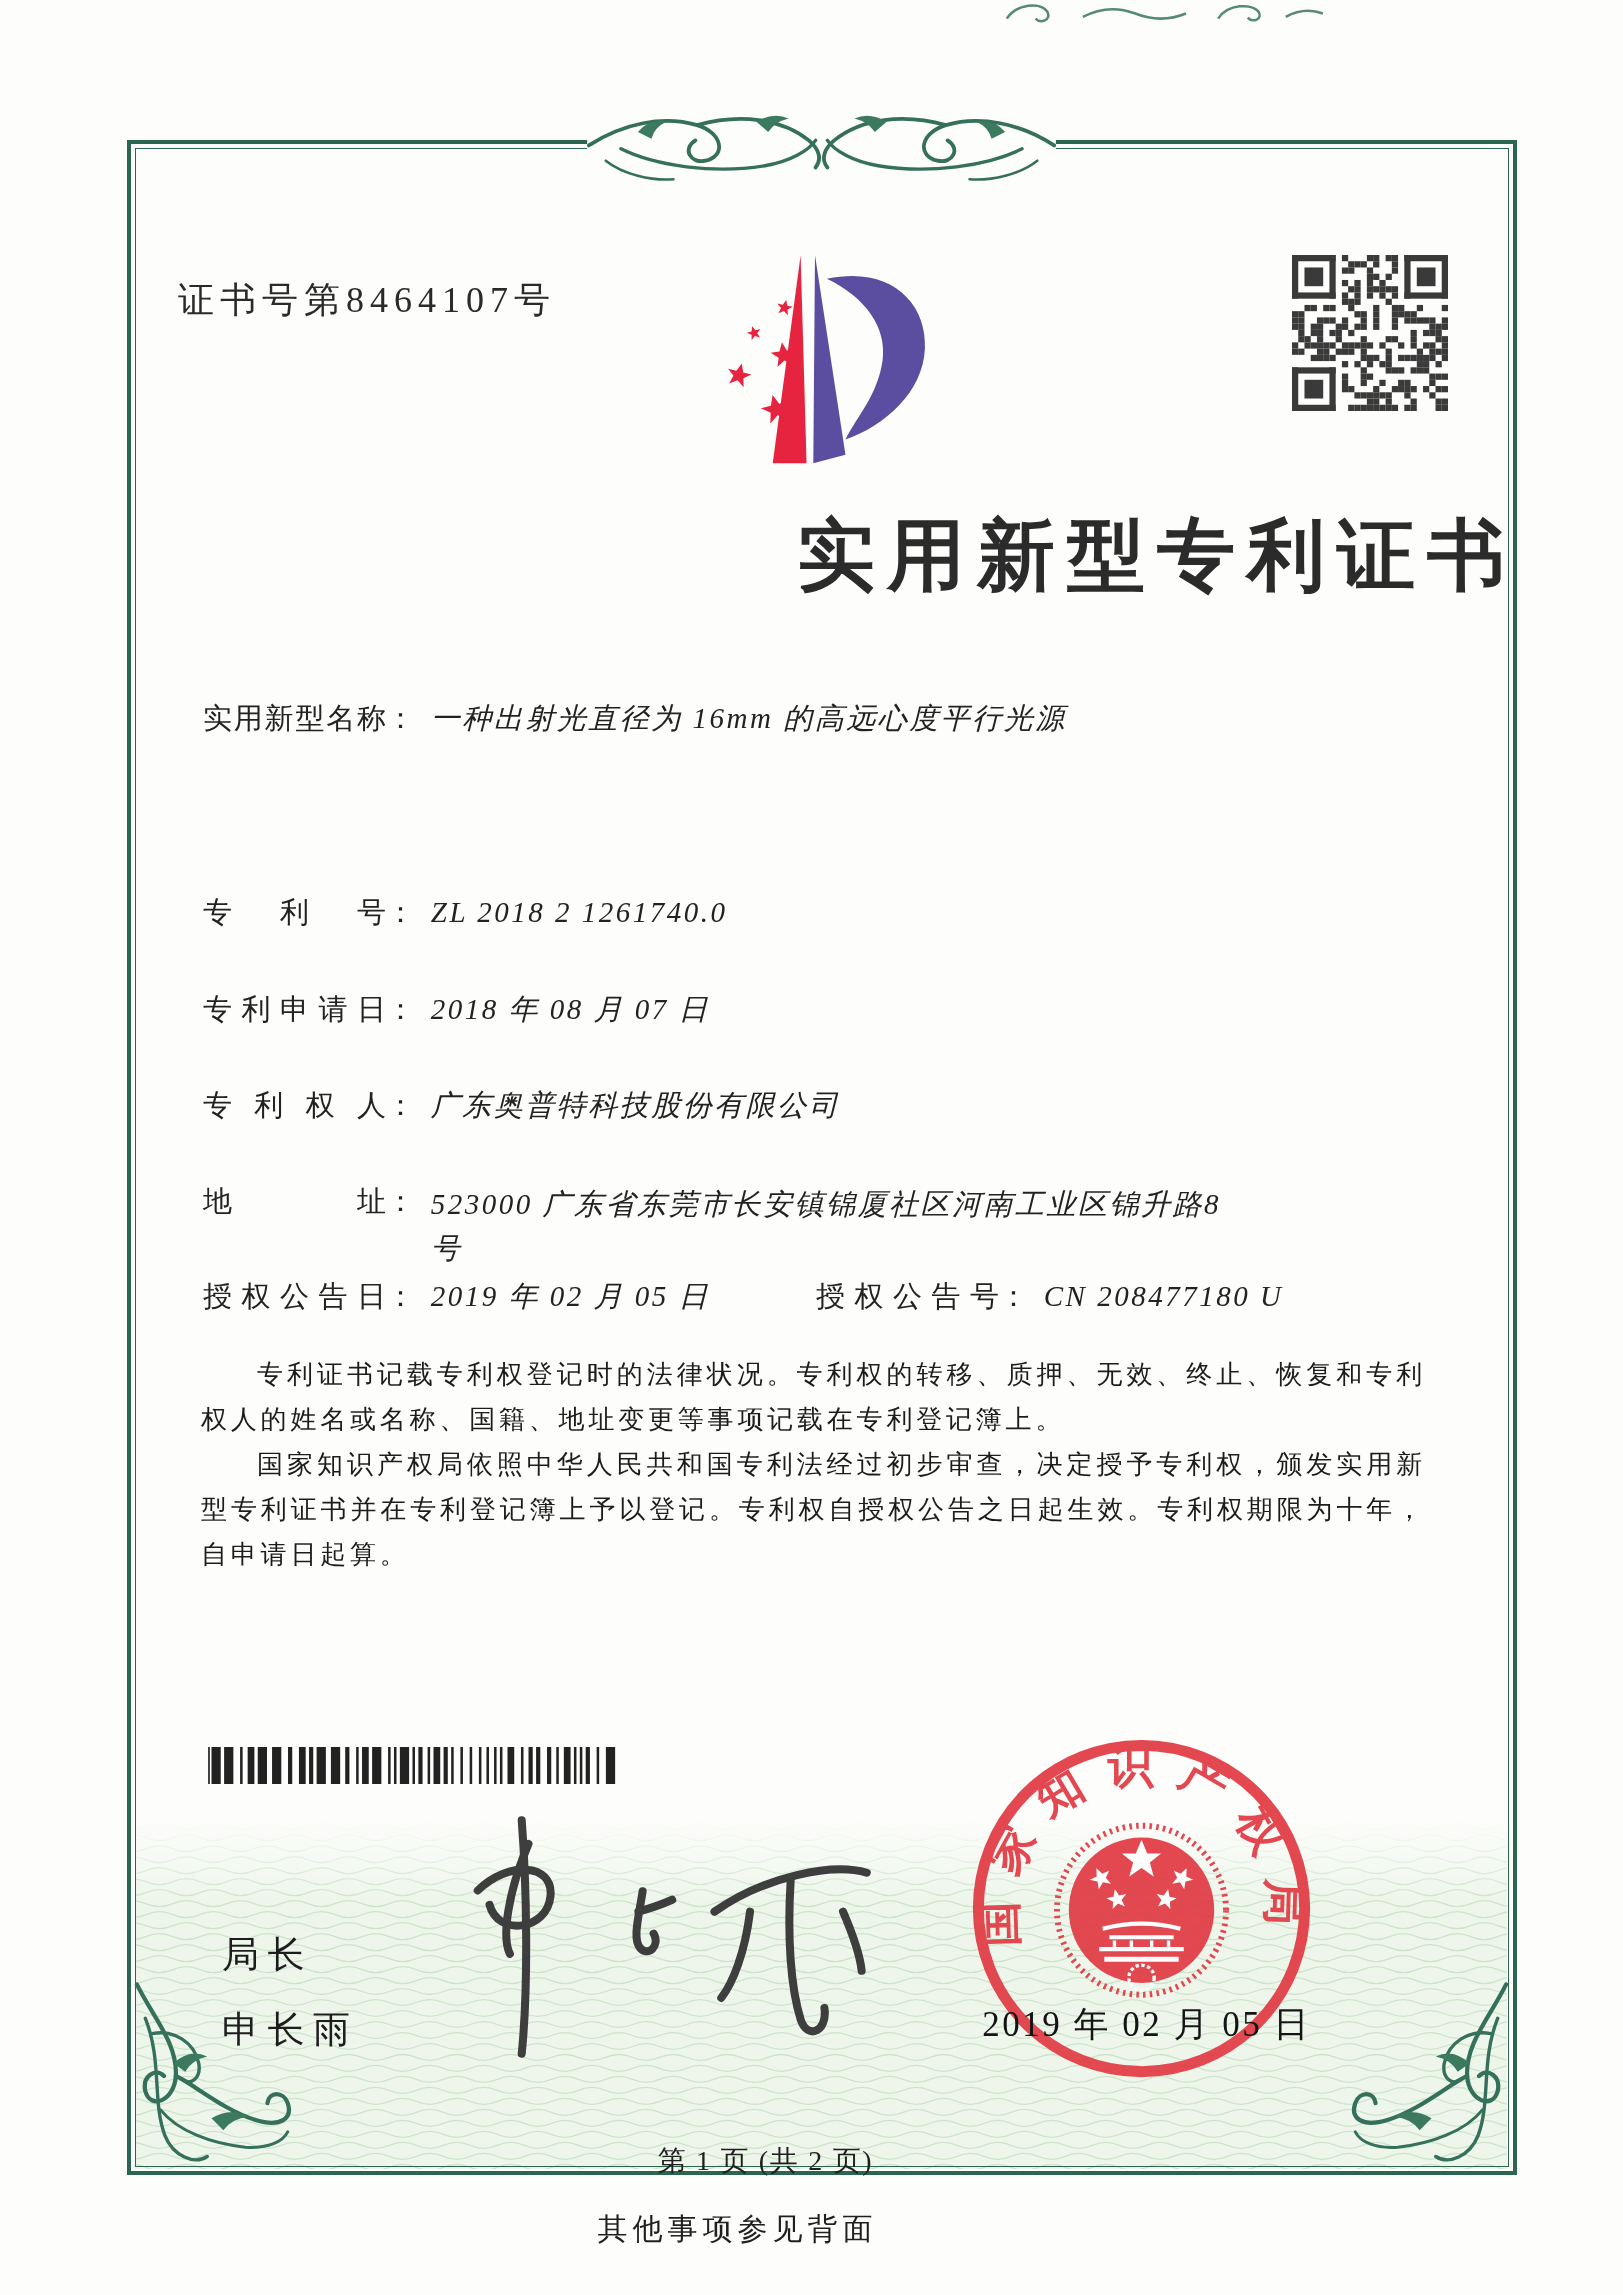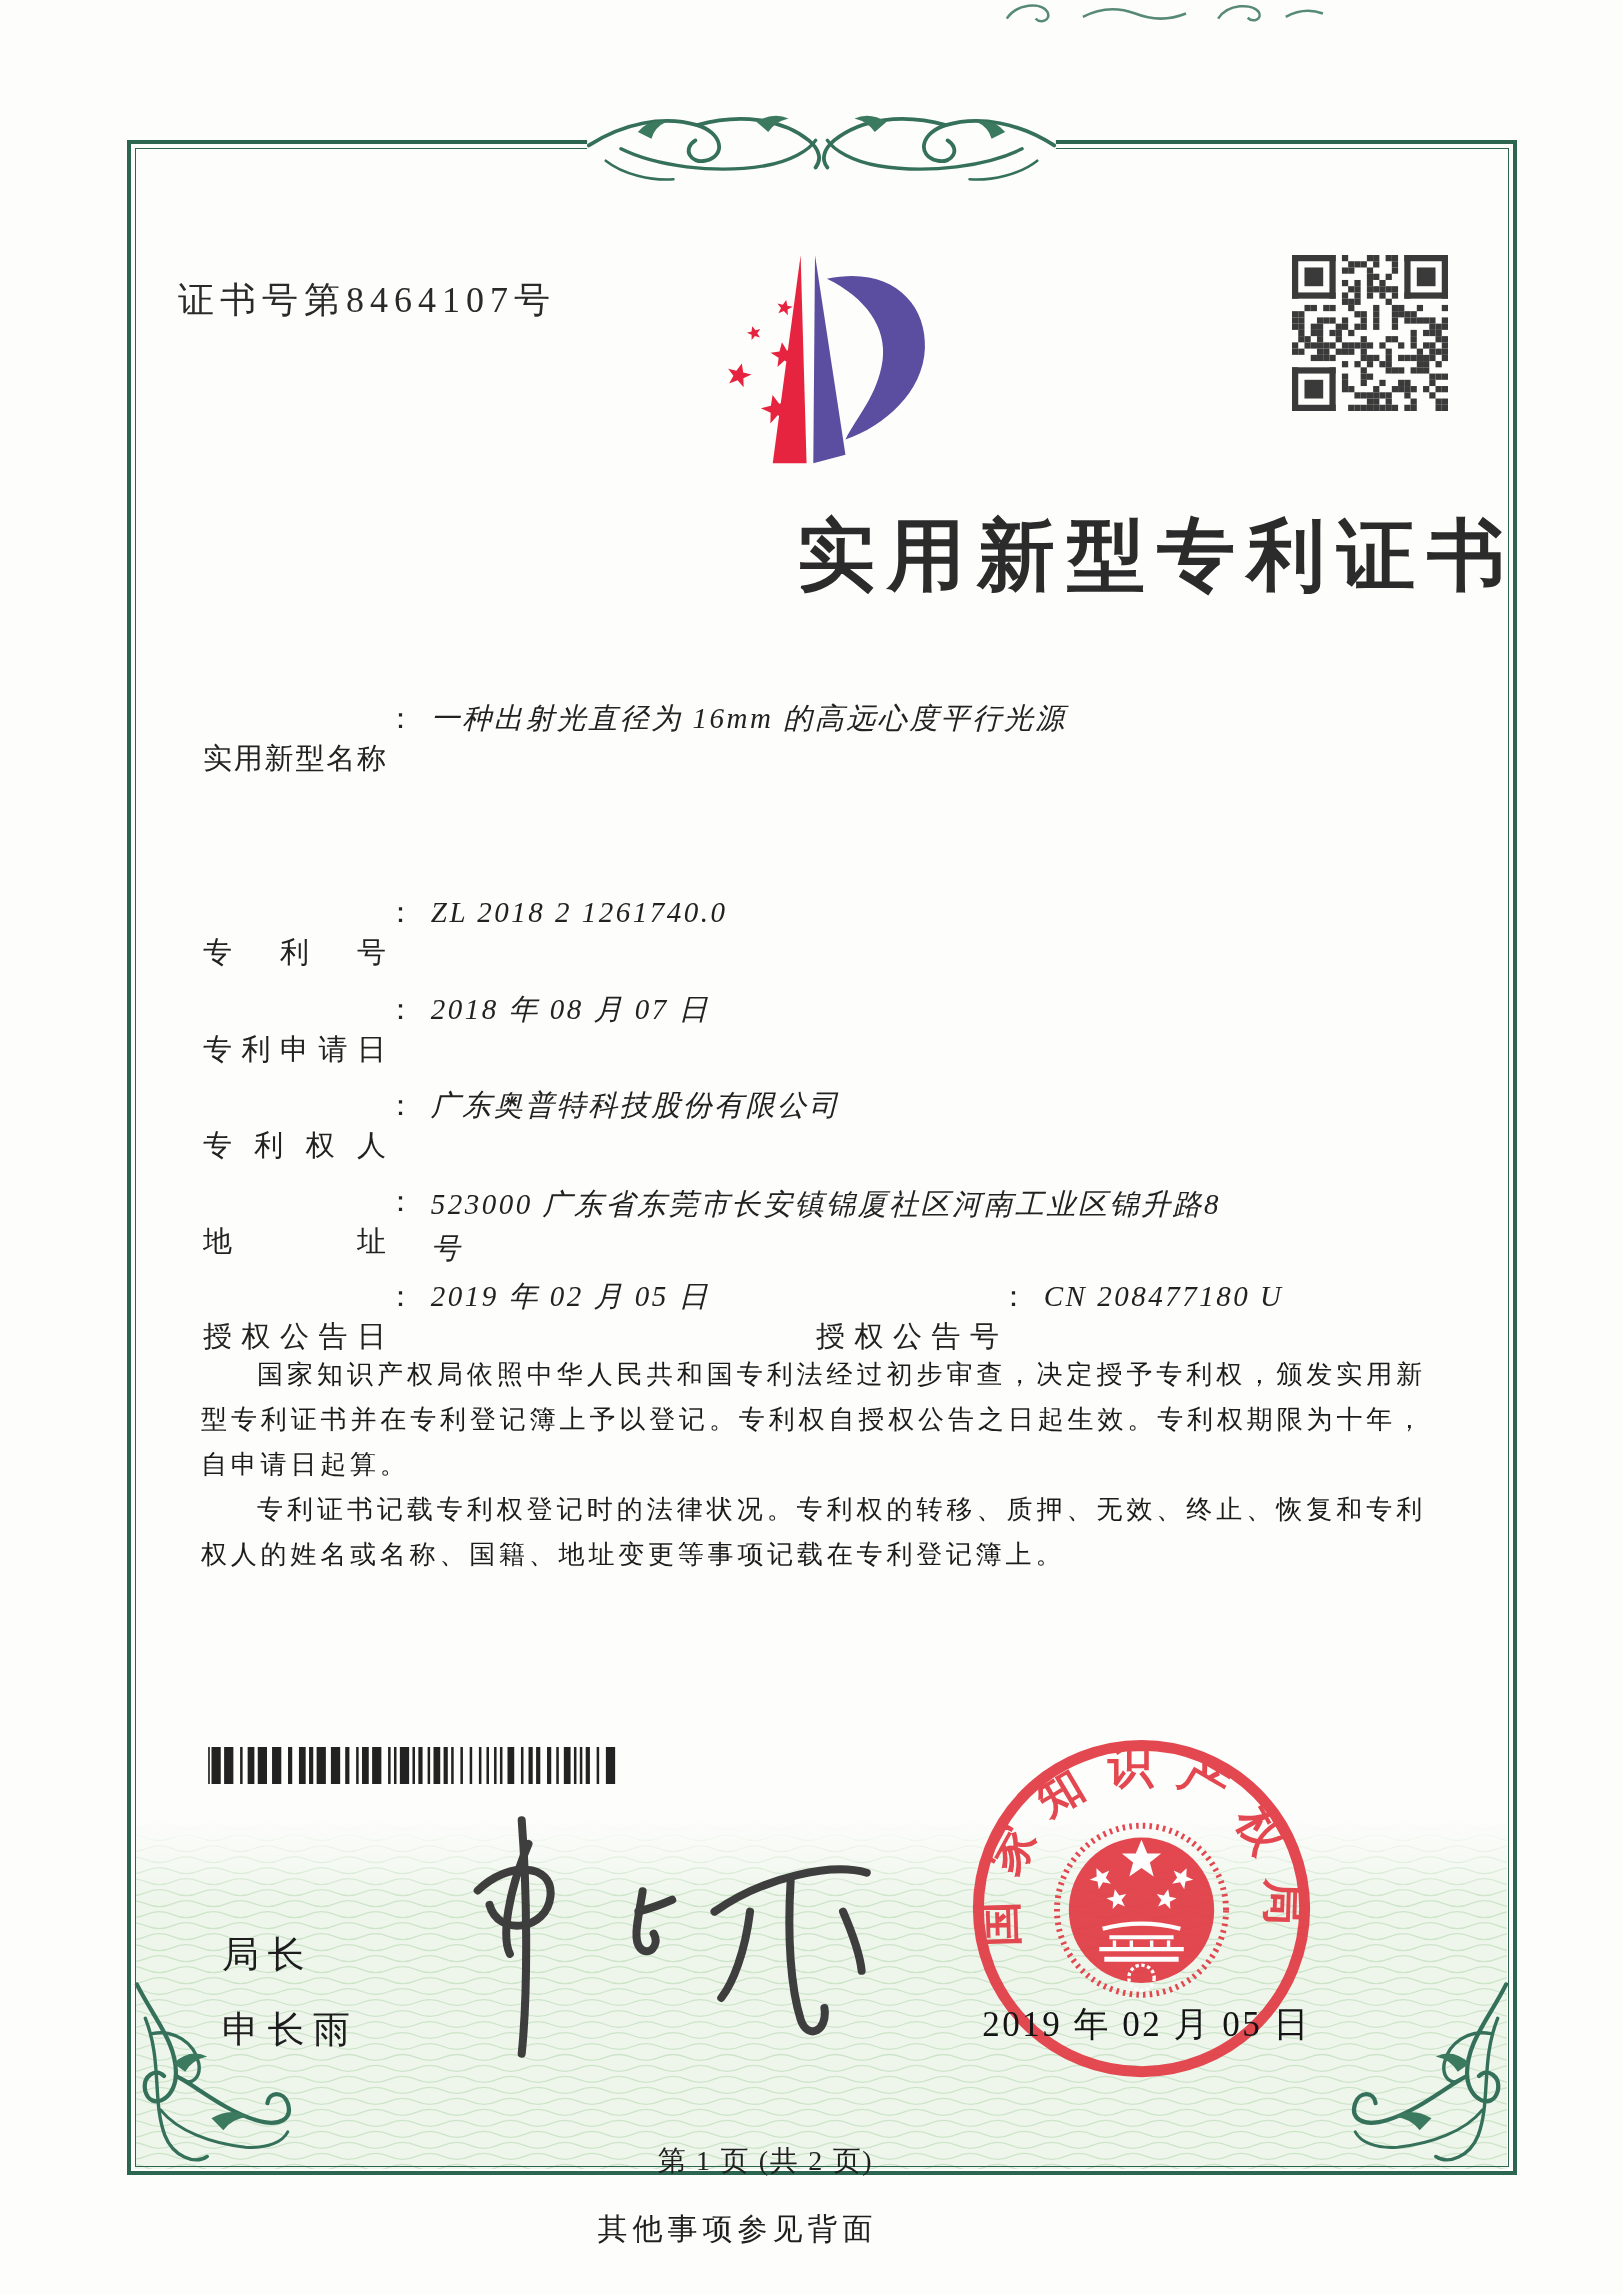--- a/index.html
+++ b/index.html
@@ -11,21 +11,21 @@
   .frame-inner{position:absolute;inset:4.2px;border:1.7px solid #2d6650;}
   
   .band{position:absolute;left:135px;top:1820px;width:1372px;height:349px;background:#eef6ec;
         overflow:hidden;z-index:1;}
   .band-fade{position:absolute;left:0;top:0;width:100%;height:80px;
         background:linear-gradient(#fdfdfb,rgba(253,253,251,0));}
   .cert-no{position:absolute;left:178px;top:276px;font-size:36px;letter-spacing:6px;color:#2a2a2a;z-index:5;}
   .title{position:absolute;left:127px;top:504px;width:1390px;text-align:right;font-size:78px;
          font-weight:700;letter-spacing:12px;color:#2b2b2b;z-index:5;}
   .frow{position:absolute;left:203px;font-size:29px;color:#222;z-index:5;white-space:nowrap;}
-  .jl{display:inline-block;width:183px;text-align:justify;text-align-last:justify;vertical-align:top;margin-top:40px;}
+  .jl{display:inline-block;width:183px;text-align:justify;text-align-last:justify;vertical-align:top;}
   .colon{display:inline-block;}
   .fvalue{margin-left:8.5px;letter-spacing:2.5px;font-style:italic;}
   .addr{display:inline-block;vertical-align:top;white-space:normal;}
   .addr span{display:block;line-height:44px;}
   .grant-no-group{position:absolute;left:613px;top:0;}
   .body-text{position:absolute;left:201px;top:1352px;width:1225px;font-size:26px;line-height:45px;
          letter-spacing:3.8px;text-align:justify;color:#1c1c1c;z-index:5;}
   .body-text p{margin:0;text-indent:56px;}
   .signer{position:absolute;left:222px;font-size:37px;letter-spacing:8.5px;color:#1d1d1d;z-index:5;
          font-family:"Liberation Sans","DejaVu Sans",sans-serif;}
@@ -407,22 +407,22 @@
   <div class="frow" style="top:1277px">
     <span class="jl">授权公告日</span><span class="colon">：</span>
     <span class="fvalue">2019 年 02 月 05 日</span>
     <span class="grant-no-group">
       <span class="jl">授权公告号</span><span class="colon">：</span>
       <span class="fvalue">CN 208477180 U</span>
     </span>
   </div>
 
   <div class="body-text">
+    <p>专利证书记载专利权登记时的法律状况。专利权的转移、质押、无效、终止、恢复和专利权人的姓名或名称、国籍、地址变更等事项记载在专利登记簿上。</p>
     <p>国家知识产权局依照中华人民共和国专利法经过初步审查，决定授予专利权，颁发实用新型专利证书并在专利登记簿上予以登记。专利权自授权公告之日起生效。专利权期限为十年，自申请日起算。</p>
-    <p>专利证书记载专利权登记时的法律状况。专利权的转移、质押、无效、终止、恢复和专利权人的姓名或名称、国籍、地址变更等事项记载在专利登记簿上。</p>
   </div>
 
   <svg id="barcode-svg" class="z5" style="left:207px;top:1747px" width="416" height="37" viewBox="0 0 492 44">
       <rect x="0" y="0" width="2" height="44" fill="#222"></rect>
       <rect x="4" y="0" width="11" height="44" fill="#222"></rect>
       <rect x="19" y="0" width="11" height="44" fill="#222"></rect>
       <rect x="38" y="0" width="3" height="44" fill="#222"></rect>
       <rect x="47" y="0" width="8" height="44" fill="#222"></rect>
       <rect x="59" y="0" width="11" height="44" fill="#222"></rect>
       <rect x="76" y="0" width="11" height="44" fill="#222"></rect>

